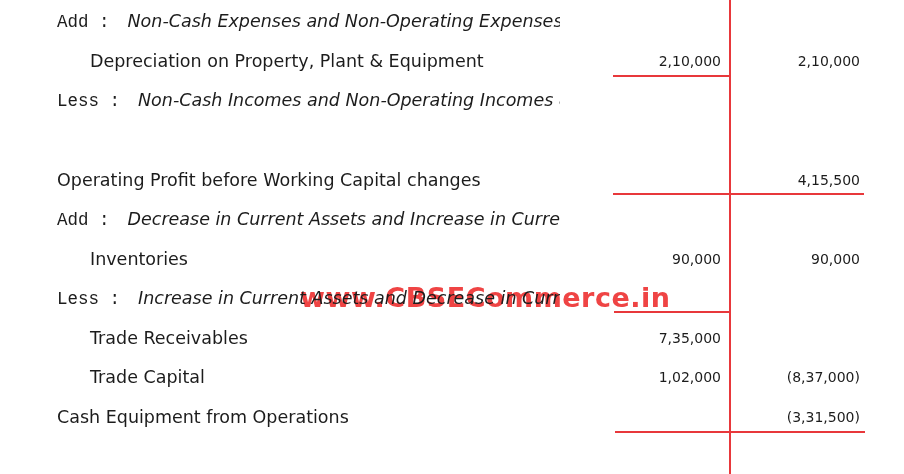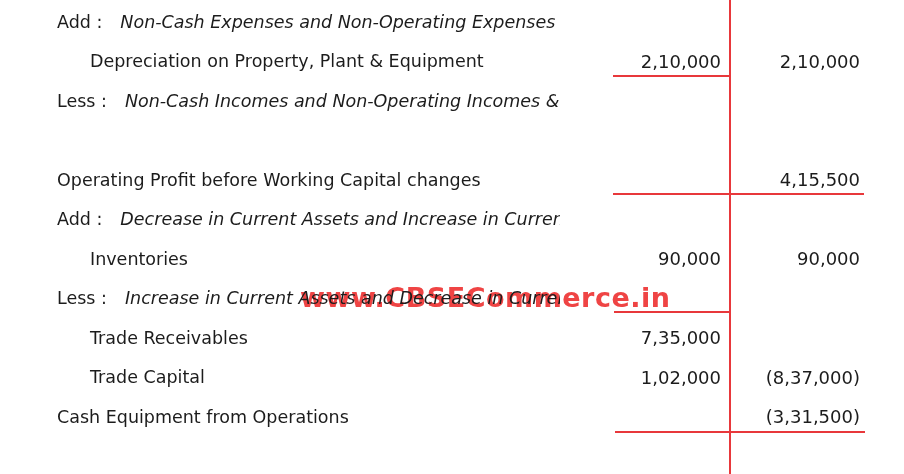--- a/index.html
+++ b/index.html
@@ -11,23 +11,23 @@
     position:absolute;left:300px;top:282px;z-index:1;
     font-size:27px;font-weight:bold;letter-spacing:.5px;color:#ef4444;white-space:nowrap;
   }
   .vline{position:absolute;left:729px;top:0;width:2px;height:474px;background:#e8383b;z-index:3;}
   .hline{position:absolute;height:2px;background:#e8383b;z-index:3;}
   .rows{position:absolute;left:0;top:2px;width:904px;z-index:2;}
   .row{display:flex;align-items:center;height:39.5px;}
   .desc{flex:1 1 auto;white-space:nowrap;font-size:17.5px;overflow:hidden;}
   .ind0{padding-left:57px;}
   .ind1{padding-left:90px;}
-  .prefix{margin-right:18px;}
+  .prefix{margin-right:18px;font-family:Liberation Mono, monospace;}
   .italic{font-style:italic;}
-  .amt{font-size:18px;text-align:right;white-space:nowrap;box-sizing:border-box;flex:0 0 auto;}
+  .amt{font-size:14px;text-align:right;white-space:nowrap;box-sizing:border-box;flex:0 0 auto;}
   .c1{width:169px;padding-right:8px;}
   .c2{width:175px;padding-right:44px;}
 </style>
 </head>
 <body>
 
 <div class="page">
   <div class="watermark">www.CBSECommerce.in</div>
 
   <div class="vline"></div>

